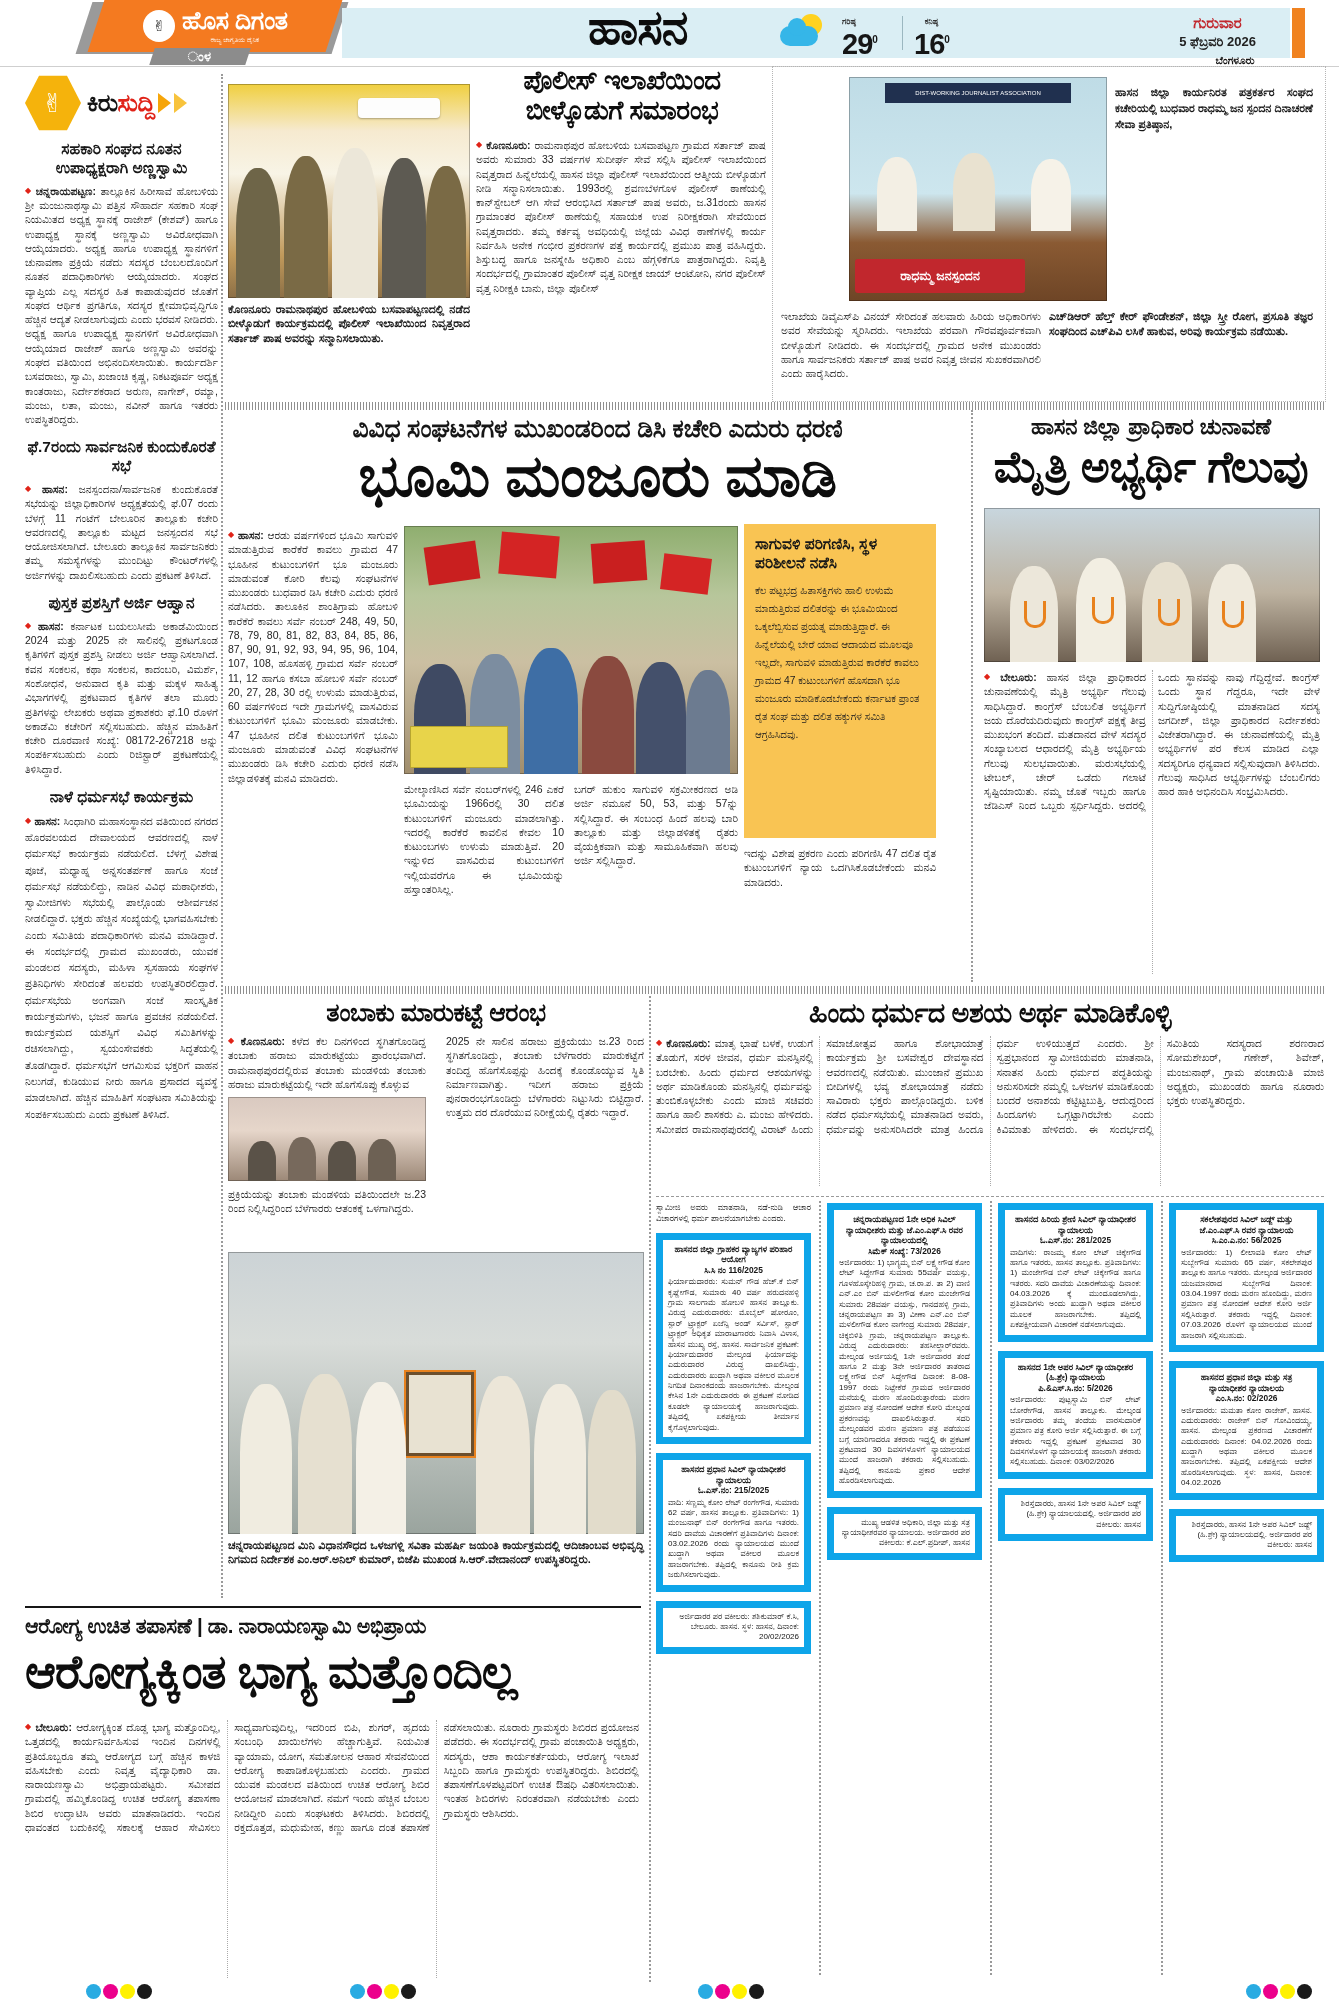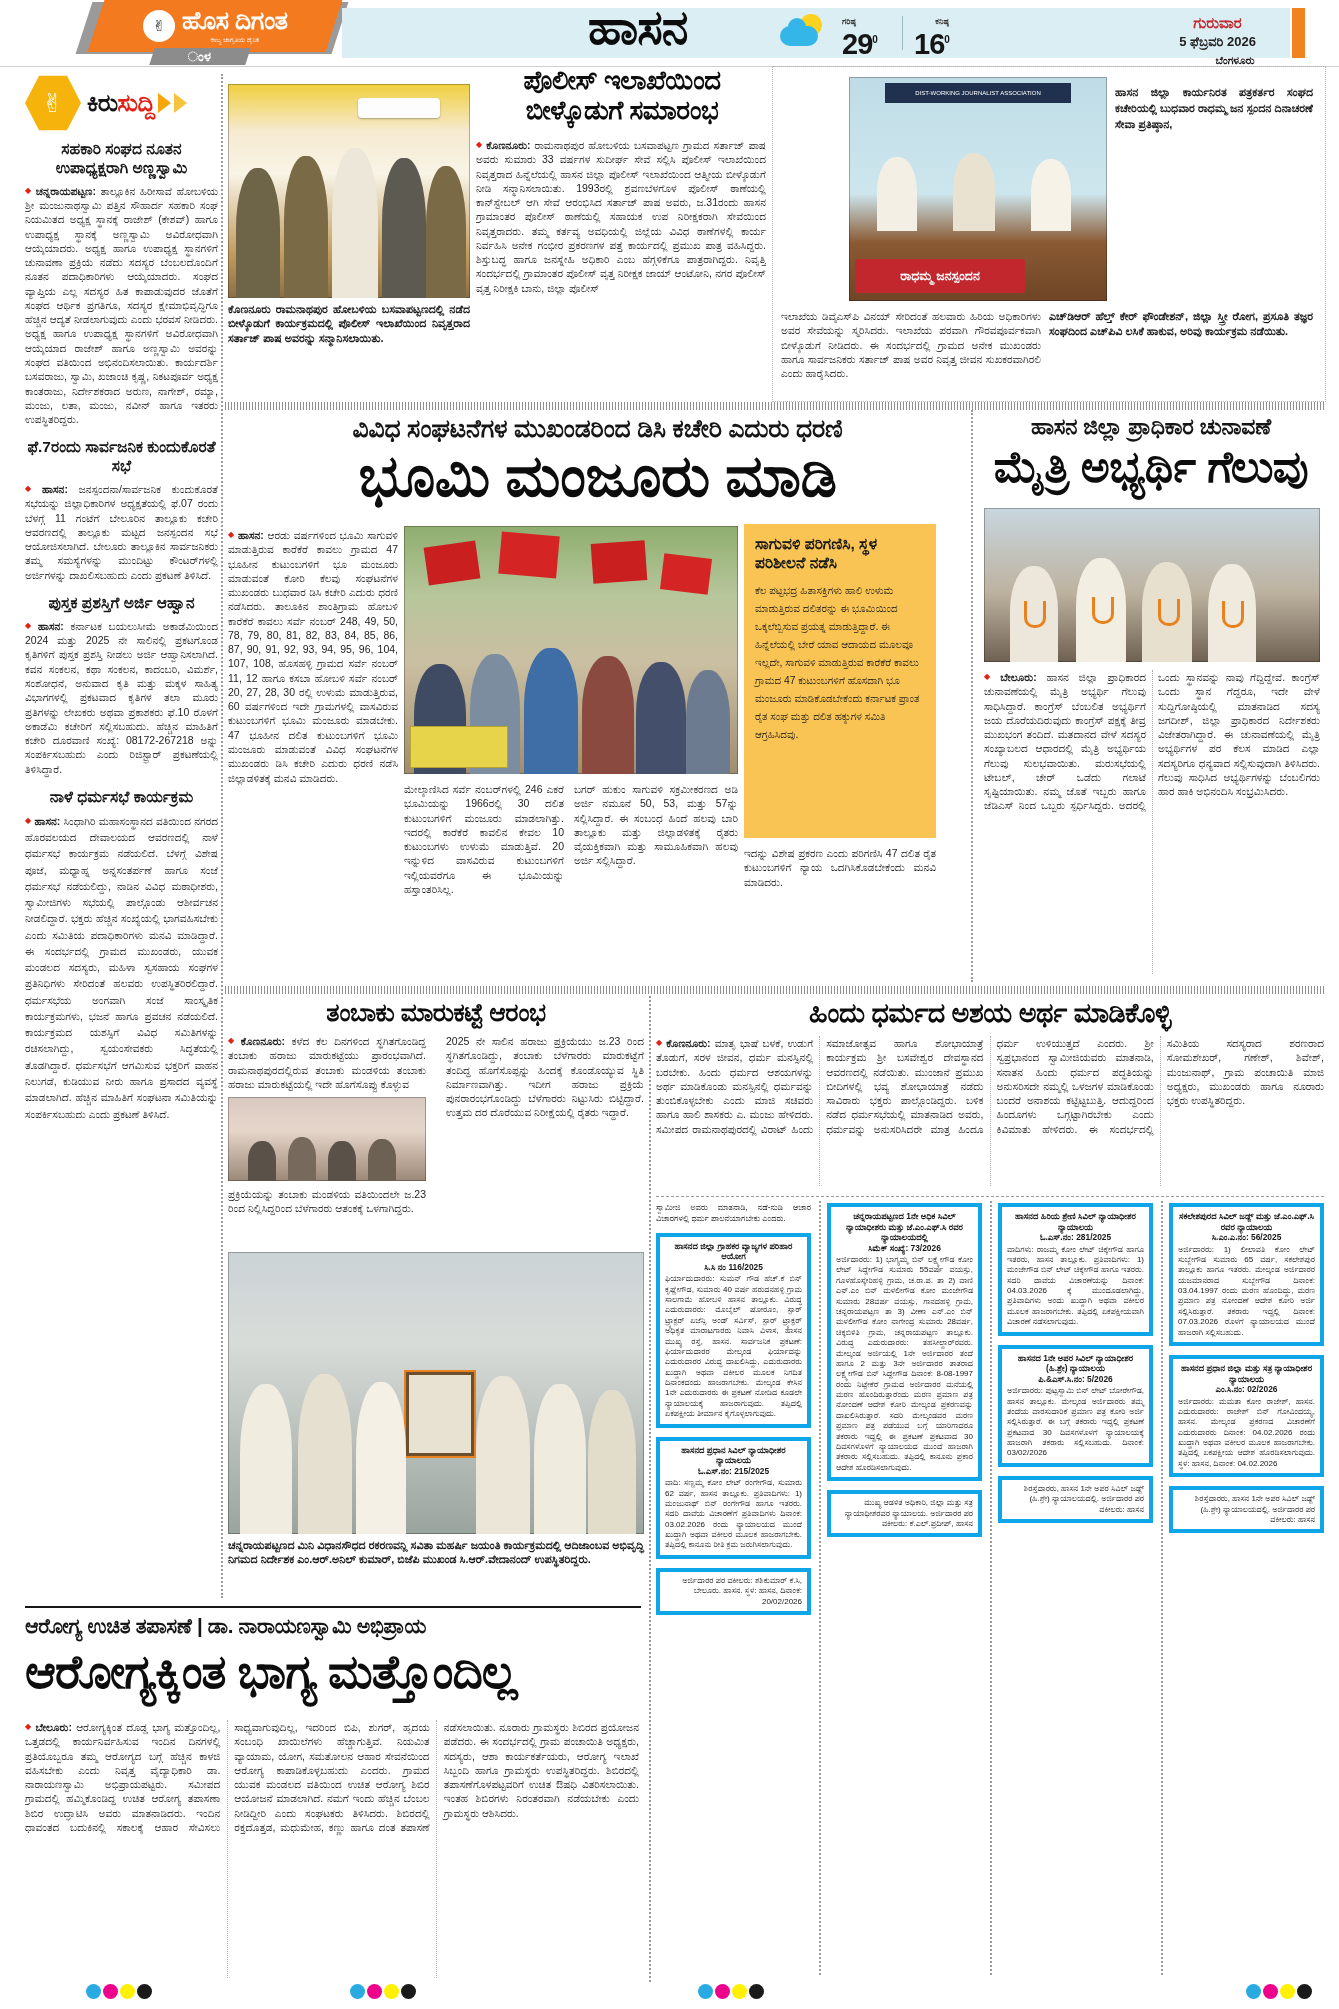--- a/index.html
+++ b/index.html
@@ -11,21 +11,21 @@
   .smalltxt{font-size:8.2px;line-height:1.32;color:#222;text-align:justify}
   .dl{font-weight:bold}
   .bullet{color:#e02318;font-size:8px;vertical-align:2px;margin-right:3px;font-weight:bold}
   .cap{font-weight:bold;font-size:11px;line-height:1.3;text-align:justify}
   .kicker{font-weight:800;text-align:center;letter-spacing:-.2px}
   .headline{font-weight:900;text-align:center;letter-spacing:-.5px;color:#0d0d0d}
   .comb{background:repeating-linear-gradient(90deg,#8f8f8f 0 1px,transparent 1px 3px)}
   .vsep{border-left:2px dotted #9a9a9a;width:0}
   .photo{position:absolute;overflow:hidden;box-shadow:inset 0 0 0 1px rgba(0,0,0,.28)}
   .sil{position:absolute;bottom:0;border-radius:46% 46% 0 0}
-  .notice{border:4px solid #0ea5e9;padding:4px 5px;margin-bottom:9px;background:#fff}
+  .notice{border:7px solid #0ea5e9;padding:4px 5px;margin-bottom:9px;background:#fff}
   .notice .nt{text-align:center;font-weight:bold;font-size:8.4px;line-height:1.25}
   .notice .nc{text-align:center;font-weight:bold;font-size:8.4px;line-height:1.25}
   .notice .nb{font-size:8px;line-height:1.3;text-align:justify;margin-top:2px}
   .notice.tail{text-align:right;font-size:8px;line-height:1.3}
   .dots span{width:15px;height:15px;border-radius:50%;display:inline-block;margin-right:2px}
   .cols2{column-count:2;column-gap:12px;column-rule:1px dotted #aaa}
   .cols3{column-count:3;column-gap:14px;column-rule:1px dotted #aaa}
   .cols4{column-count:4;column-gap:13px;column-rule:1px dotted #aaa}
   .hex{clip-path:polygon(25% 3%,75% 3%,100% 50%,75% 97%,25% 97%,0 50%);background:#f5b30c;
        display:flex;align-items:center;justify-content:center}
@@ -64,21 +64,21 @@
         <span style="position:absolute;left:20px;top:2px;width:22px;height:22px;border-radius:50%;background:#ffd21f"></span>
         <span style="position:absolute;left:0;top:14px;width:38px;height:20px;border-radius:12px;background:#35b6e8"></span>
         <span style="position:absolute;left:8px;top:6px;width:18px;height:18px;border-radius:50%;background:#35b6e8"></span>
       </span>
 
       <span class="abs" style="left:500px;top:2px;text-align:left">
         <span style="font-size:8px;font-weight:bold;color:#333">ಗರಿಷ್ಠ</span><br>
         <b style="font-size:29px;letter-spacing:-1px"><span>29</span><sup style="font-size:10px">0</sup></b>
       </span>
       <span class="abs" style="left:560px;top:8px;width:1px;height:34px;background:#9bb7c0"></span>
-      <span class="abs" style="left:572px;top:2px;text-align:right">
+      <span class="abs" style="left:572px;top:2px;text-align:center">
         <span style="font-size:8px;font-weight:bold;color:#333">ಕನಿಷ್ಠ</span><br>
         <b style="font-size:29px;letter-spacing:-1px"><span>16</span><sup style="font-size:10px">0</sup></b>
       </span>
 
       <span class="abs" style="right:34px;top:6px;text-align:center">
         <b style="color:#c1272d;font-size:15px">ಗುರುವಾರ</b><br>
         <span style="font-size:13px;font-weight:600;color:#222">5 ಫೆಬ್ರವರಿ 2026</span>
       </span>
     </div>
     <div class="abs" style="left:1292px;top:8px;width:13px;height:50px;background:#f08220"></div>
@@ -254,21 +254,21 @@
               background:linear-gradient(180deg,#ccd3d6 0%,#d8dcd9 32%,#9aa49e 100%)">
     <span style="position:absolute;left:178px;top:120px;width:62px;height:78px;background:#e8e2d2;
                  border:3px solid #6b4f2e;box-shadow:0 0 0 2px #e8821e"></span>
     <span class="sil" style="left:12px;width:52px;height:150px;background:#f0ece0"></span>
     <span class="sil" style="left:70px;width:54px;height:160px;background:#e6e0d0"></span>
     <span class="sil" style="left:128px;width:50px;height:152px;background:#f4f0e6"></span>
     <span class="sil" style="left:248px;width:54px;height:158px;background:#ece6d8"></span>
     <span class="sil" style="left:306px;width:52px;height:150px;background:#f0ebdf"></span>
     <span class="sil" style="left:360px;width:48px;height:144px;background:#e2dccb"></span>
   </div>
-  <p class="abs cap" style="left:228px;top:1538px;width:416px;margin:0">ಚನ್ನರಾಯಪಟ್ಟಣದ ಮಿನಿ ವಿಧಾನಸೌಧದ ರಕರಣವನ್ಲಿ ಸವಿತಾ ಮಹರ್ಷಿ ಜಯಂತಿ ಕಾರ್ಯಕ್ರಮದಲ್ಲಿ ಆದಿಜಾಂಬವ ಅಭಿವೃದ್ಧಿ ನಿಗಮದ ನಿರ್ದೇಶಕ ಎಂ.ಆರ್.ಅನಿಲ್ ಕುಮಾರ್, ಬಿಜೆಪಿ ಮುಖಂಡ ಸಿ.ಆರ್.ವೇದಾನಂದ್ ಉಪಸ್ಥಿತರಿದ್ದರು.</p>
+  <p class="abs cap" style="left:228px;top:1538px;width:416px;margin:0">ಚನ್ನರಾಯಪಟ್ಟಣದ ಮಿನಿ ವಿಧಾನಸೌಧದ ಒಳಜಗಳ್ಲಿ ಸವಿತಾ ಮಹರ್ಷಿ ಜಯಂತಿ ಕಾರ್ಯಕ್ರಮದಲ್ಲಿ ಆದಿಜಾಂಬವ ಅಭಿವೃದ್ಧಿ ನಿಗಮದ ನಿರ್ದೇಶಕ ಎಂ.ಆರ್.ಅನಿಲ್ ಕುಮಾರ್, ಬಿಜೆಪಿ ಮುಖಂಡ ಸಿ.ಆರ್.ವೇದಾನಂದ್ ಉಪಸ್ಥಿತರಿದ್ದರು.</p>
 
   <div class="abs" style="left:656px;top:1196px;width:668px;height:786px;border-top:1px dashed #999;padding-top:6px;box-sizing:border-box">
     <div class="abs vsep" style="left:163px;top:4px;height:774px"></div>
     <div class="abs vsep" style="left:334px;top:4px;height:774px"></div>
     <div class="abs vsep" style="left:505px;top:4px;height:774px"></div>
 
     <div class="abs clip" style="left:0;top:6px;width:155px;height:770px">
       <p class="smalltxt" style="margin:0 0 8px">ಸ್ವಾಮೀಜಿ ಅವರು ಮಾತನಾಡಿ, ನಡೆ-ನುಡಿ ಆಚಾರ ವಿಚಾರಗಳಲ್ಲಿ ಧರ್ಮ ಪಾಲನೆಯಾಗಬೇಕು ಎಂದರು.</p>
       <div class="notice">
         <div class="nt">ಹಾಸನದ ಜಿಲ್ಲಾ ಗ್ರಾಹಕರ ವ್ಯಾಜ್ಯಗಳ ಪರಿಹಾರ ಆಯೋಗ</div>

